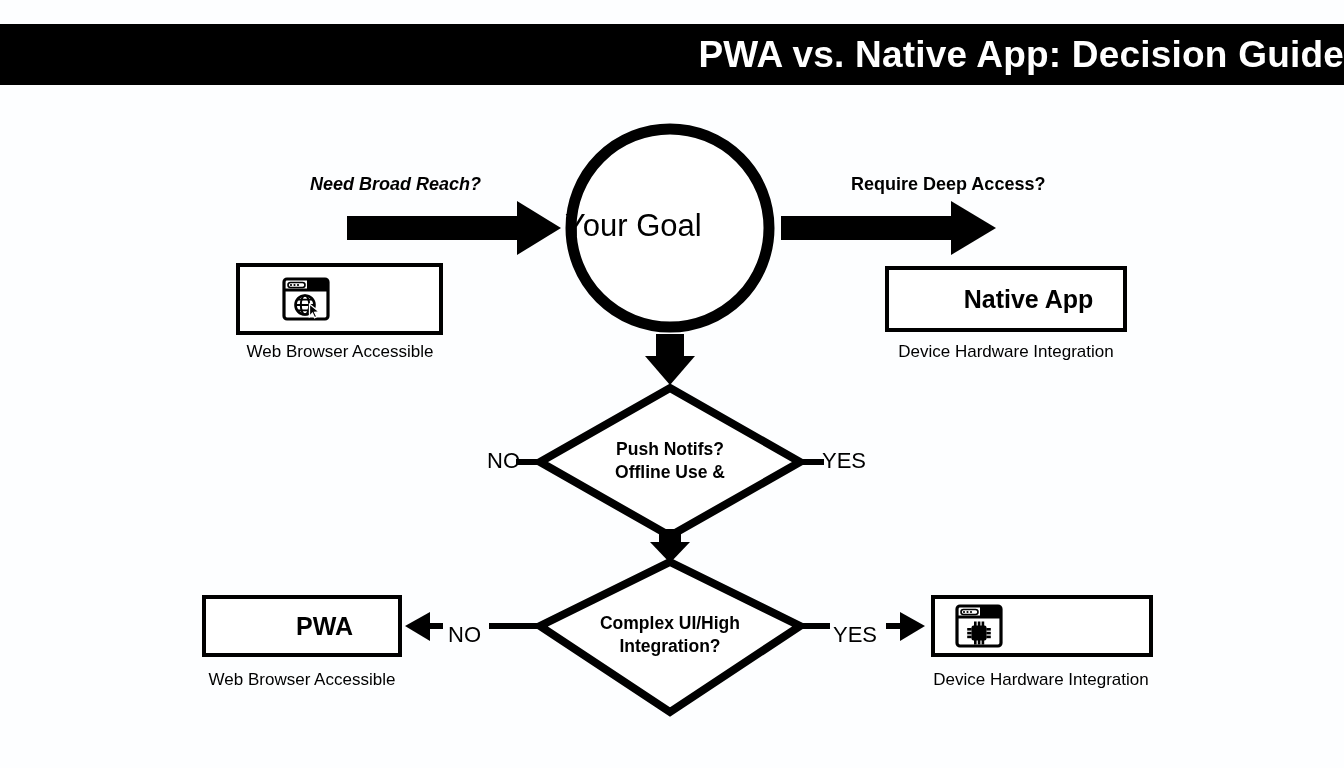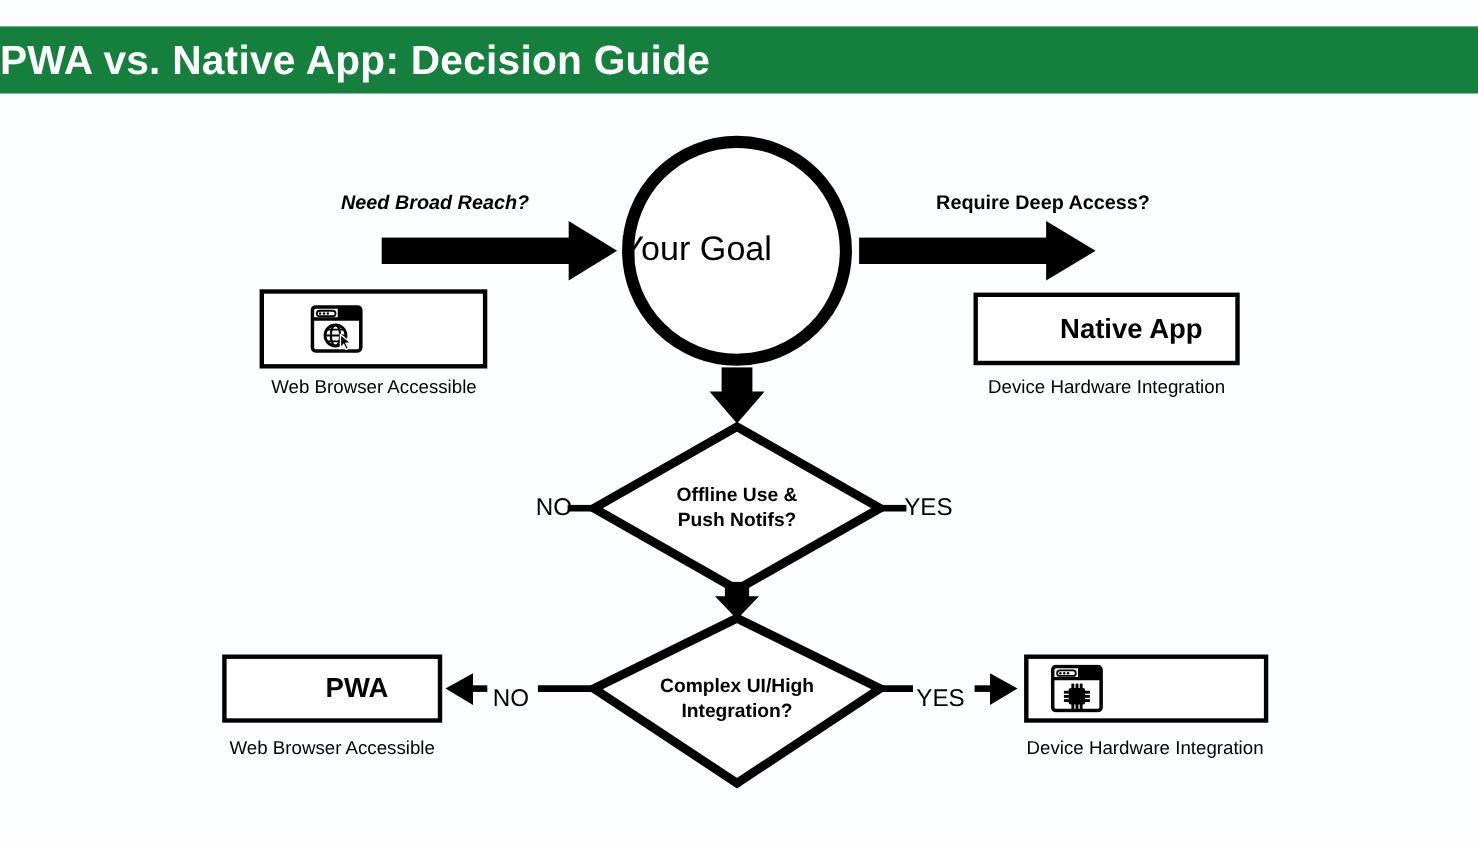--- a/index.html
+++ b/index.html
@@ -15,24 +15,24 @@
     position: relative;
   }
 
   
   #title-bar {
     position: absolute;
     left: 0;
     top: 24px;
     width: 1344px;
     height: 61px;
-    background: #15803d;
+    background: #000000;
     display: flex;
     align-items: center;
-    justify-content: flex-start;
+    justify-content: flex-end;
   }
   #title-text {
     color: #ffffff;
     font-size: 37px;
     font-weight: bold;
     letter-spacing: 0.2px;
     white-space: nowrap;
   }
 
   
@@ -182,22 +182,22 @@
   <div id="title-bar">
     <div id="title-text">PWA vs. Native App: Decision Guide</div>
   </div>
 
   <div class="branch-label" id="label-left-branch">Need Broad Reach?</div>
   <div class="branch-label" id="label-right-branch">Require Deep Access?</div>
 
   <div id="goal-text">Your Goal</div>
 
   <div class="decision-text" id="decision-1-text">
+    <div>Push Notifs?</div>
     <div>Offline Use &amp;</div>
-    <div>Push Notifs?</div>
   </div>
   <div class="yn-label" id="d1-no">NO</div>
   <div class="yn-label" id="d1-yes">YES</div>
 
   <div class="decision-text" id="decision-2-text">
     <div>Complex UI/High</div>
     <div>Integration?</div>
   </div>
   <div class="yn-label" id="d2-no">NO</div>
   <div class="yn-label" id="d2-yes">YES</div>

